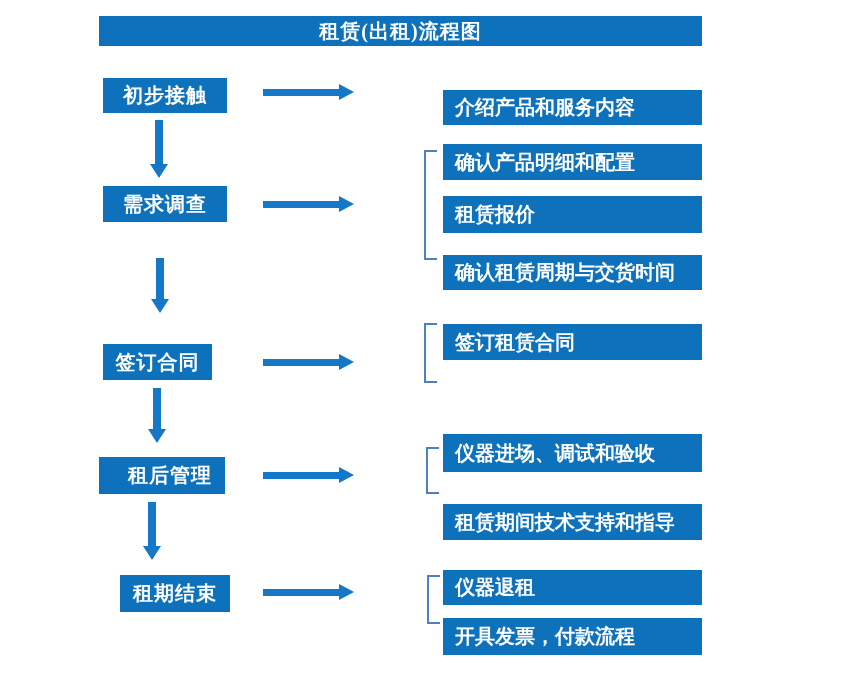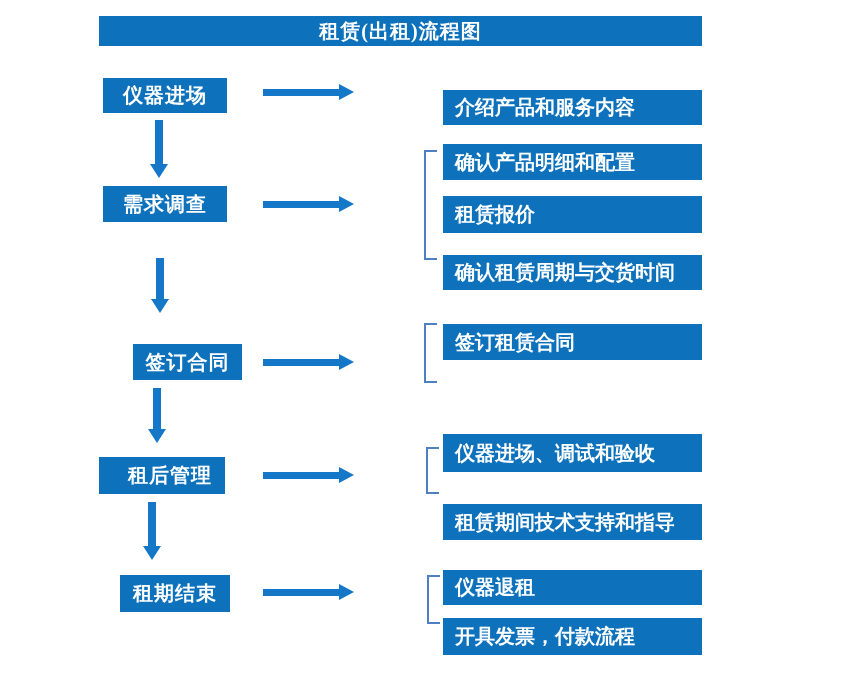--- a/index.html
+++ b/index.html
@@ -58,23 +58,23 @@
     border-bottom: 2px solid var(--bracket_blue);
   }
 </style>
 </head>
 <body style="--box_blue: #0d71bb; --arrow_blue: #1577c8; --bracket_blue: #4d80c0; --text_white: #ffffff;">
 
 <div class="canvas">
 
   <div class="title-bar">租赁(出租)流程图</div>
 
-  <div class="box step" style="left:103px; top:78px;  width:124px; height:35px;">仪器进场</div>
+  <div class="box step" style="left:103px; top:78px;  width:124px; height:35px;">初步接触</div>
   <div class="box step" style="left:103px; top:186px; width:124px; height:36px;">需求调查</div>
-  <div class="box step" style="left:103px; top:344px; width:109px; height:36px;margin-left:30px;">签订合同</div>
+  <div class="box step" style="left:103px; top:344px; width:109px; height:36px;">签订合同</div>
   <div class="box step" style="left:99px;  top:457px; width:110px; height:37px;padding-left:16px;">租后管理</div>
   <div class="box step" style="left:100px; top:575px; width:110px; height:37px;margin-left:20px;">租期结束</div>
 
   <div class="box detail" style="left:443px; top:78px;  width:259px; height:35px;">介绍产品和服务内容</div>
   <div class="box detail" style="left:443px; top:132px; width:259px; height:36px;">确认产品明细和配置</div>
   <div class="box detail" style="left:443px; top:184px; width:259px; height:37px;">租赁报价</div>
   <div class="box detail" style="left:443px; top:243px; width:259px; height:35px;">确认租赁周期与交货时间</div>
   <div class="box detail" style="left:443px; top:312px; width:259px; height:36px;font-family:Liberation Serif, serif;">签订租赁合同</div>
   <div class="box detail" style="left:443px; top:422px; width:259px; height:38px;">仪器进场、调试和验收</div>
   <div class="box detail" style="left:443px; top:492px; width:259px; height:36px;">租赁期间技术支持和指导</div>

